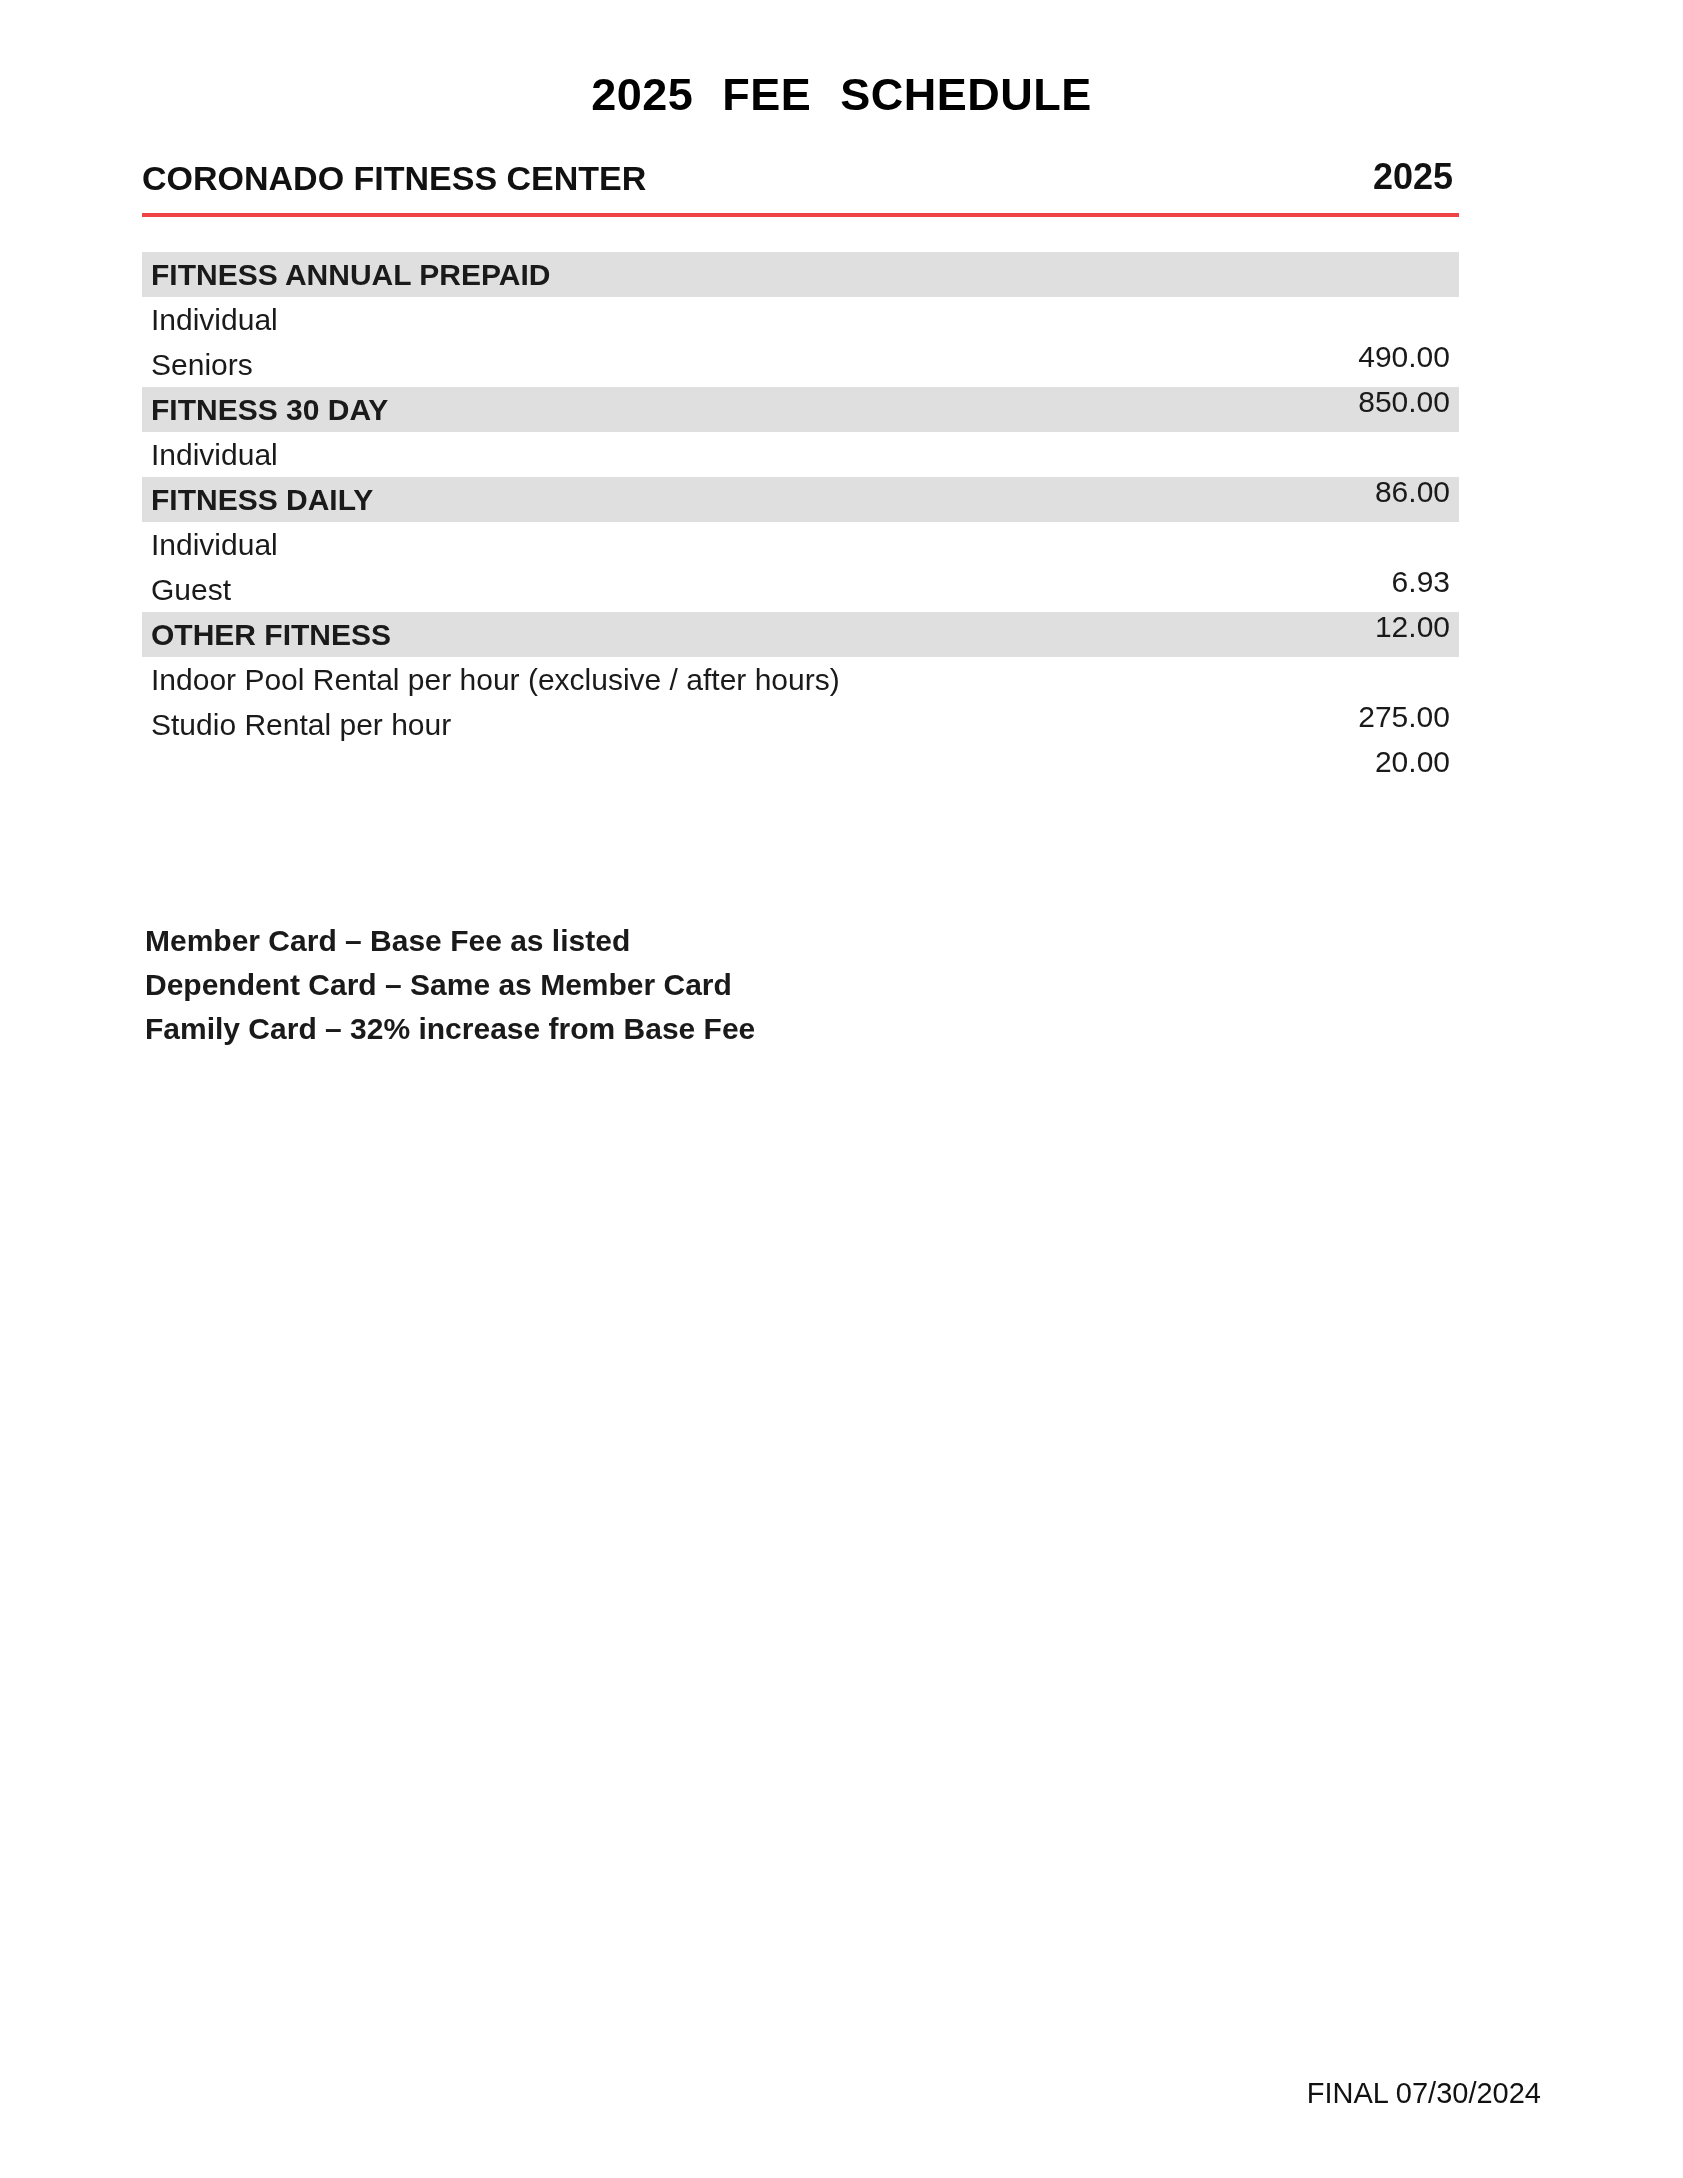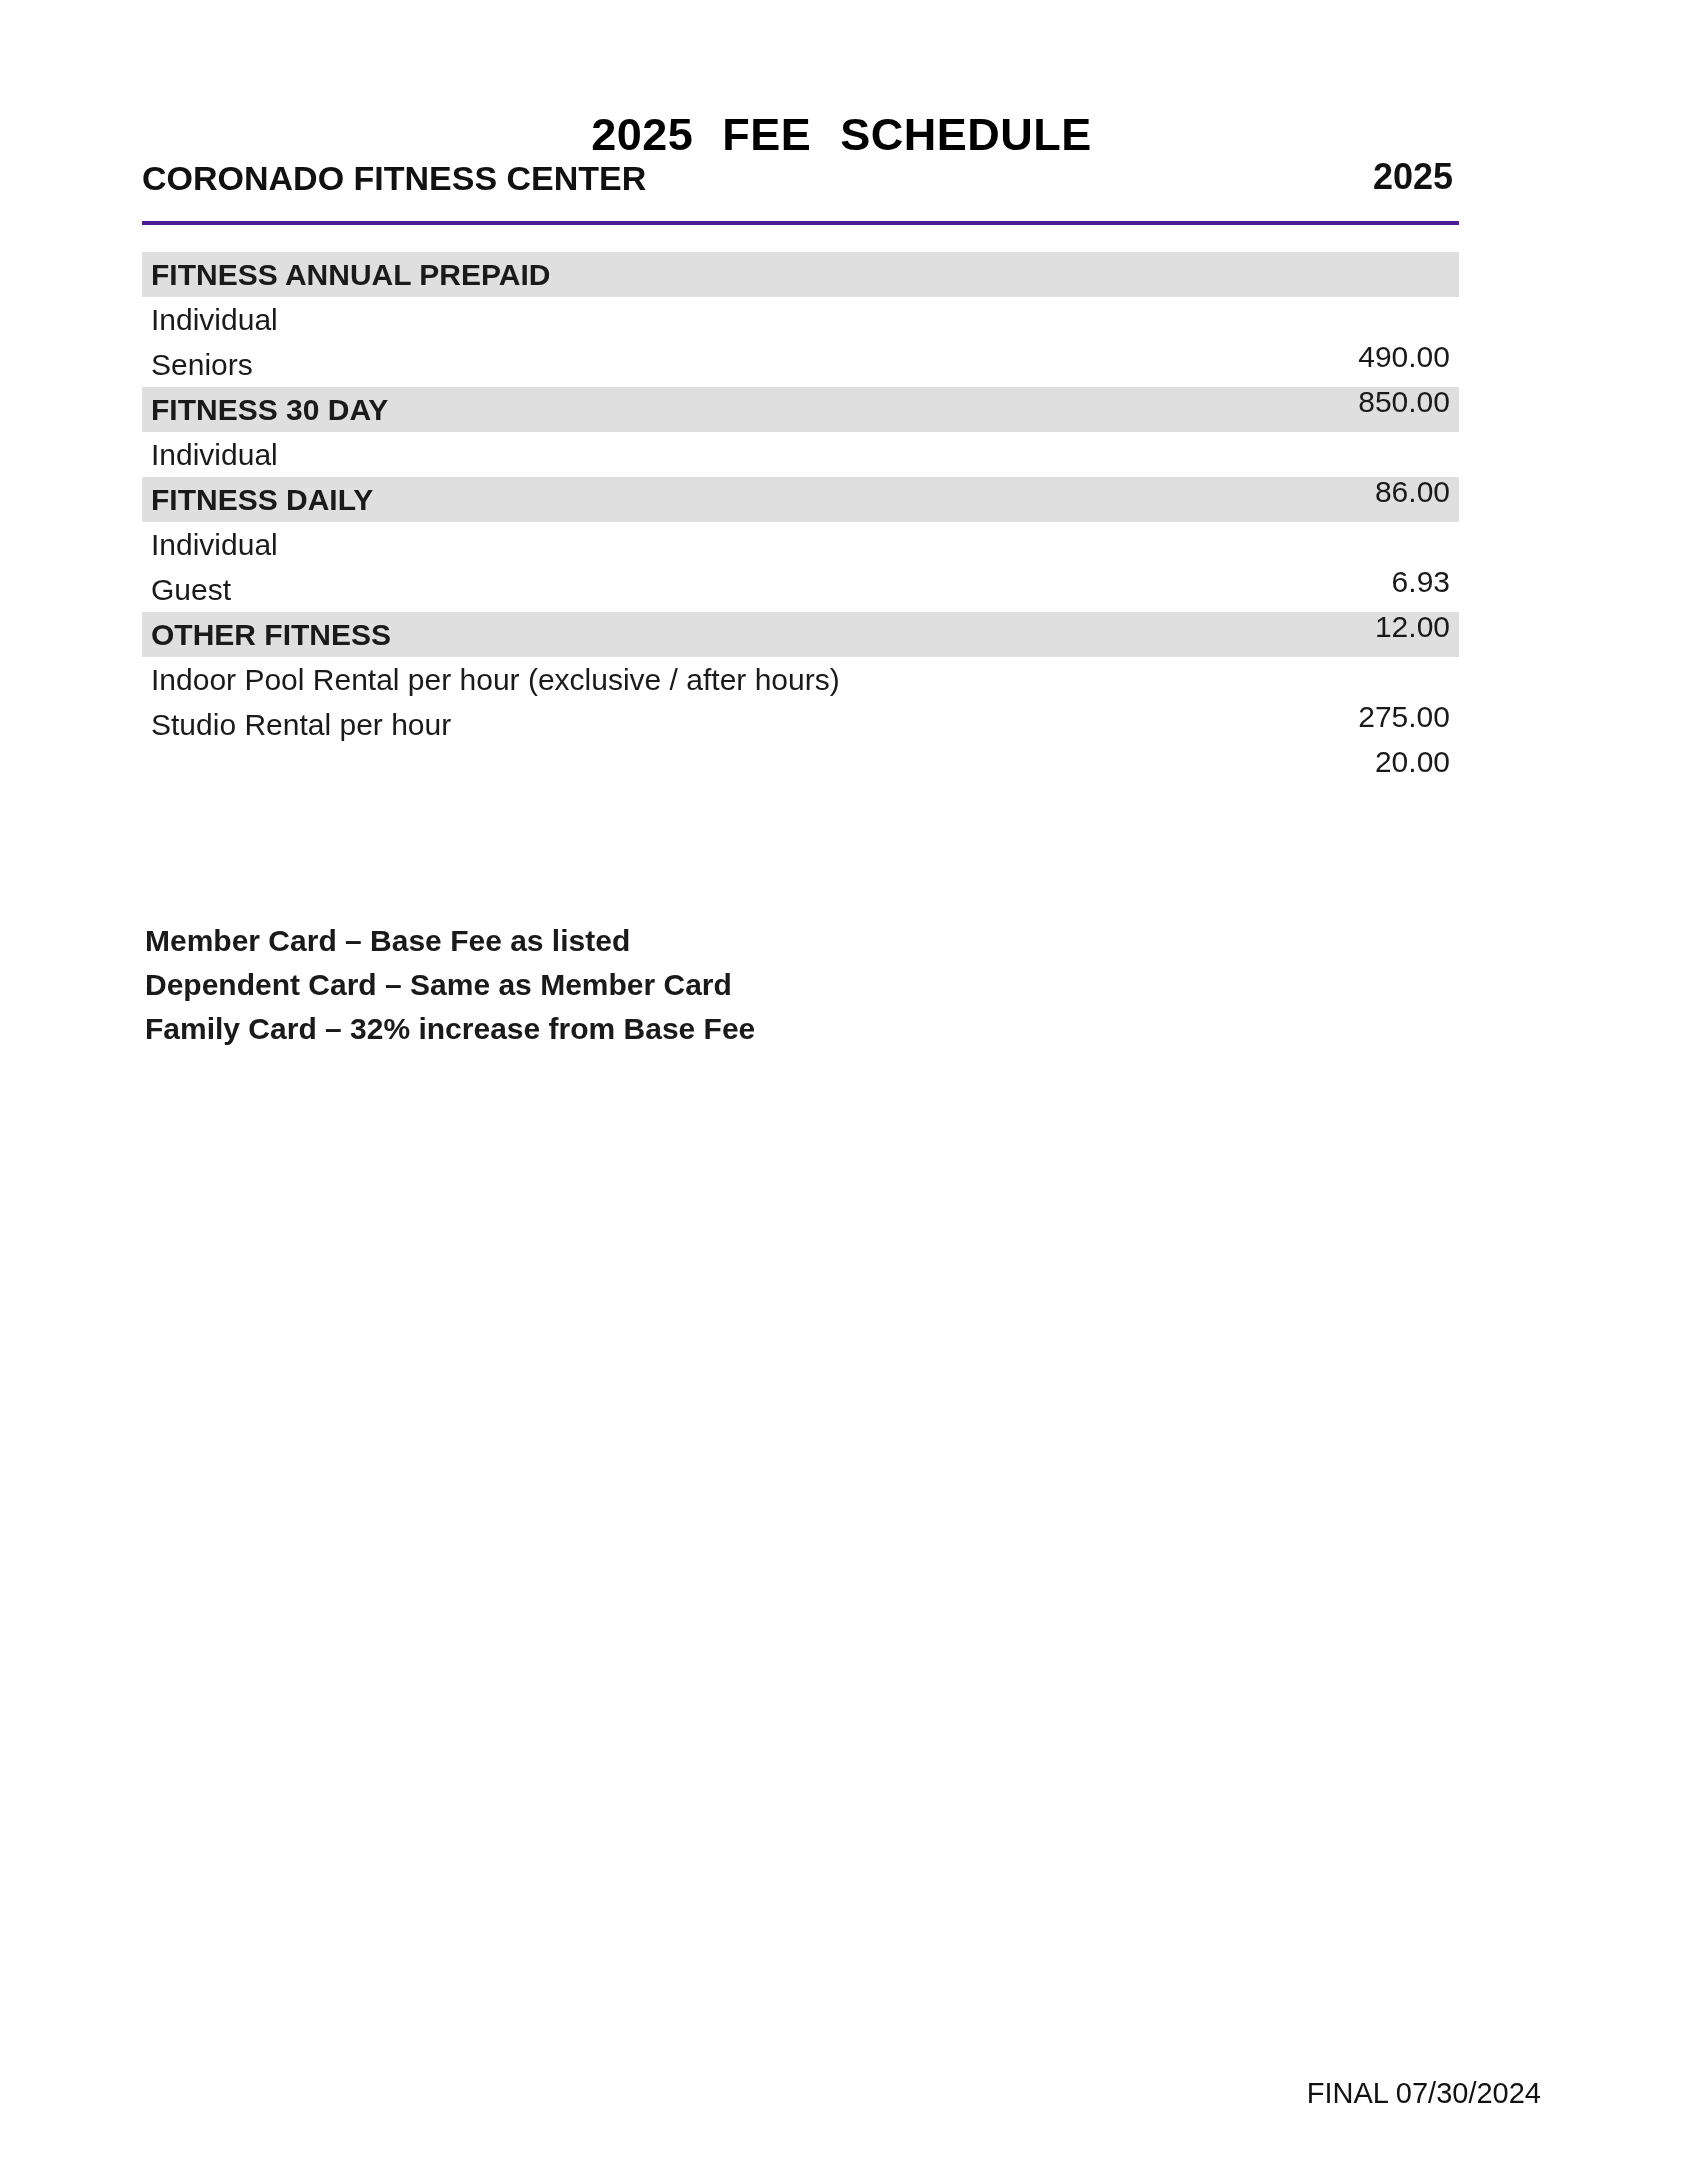--- a/index.html
+++ b/index.html
@@ -22,32 +22,31 @@
     position: absolute;
     top: 69px;
     left: 0;
     width: 1683px;
     text-align: center;
     font-size: 45px;
     font-weight: 700;
     letter-spacing: 0.5px;
     word-spacing: 16px;
     color: #000000;
-    margin-top: 40px;
   }
   .section-head {
     position: absolute;
     top: 156px;
     left: 142px;
     width: 1317px;
     display: flex;
     justify-content: space-between;
     align-items: flex-end;
-    border-bottom: 4px solid #4c1d95;
-    padding-bottom: 23px;
+    border-bottom: 4px solid #ef4444;
+    padding-bottom: 15px;
     gap: 23px;
   }
   .facility-name {
     font-size: 34px;
     font-weight: 700;
     color: #111111;
   }
   .year-label {
     font-size: 36px;
     font-weight: 700;

